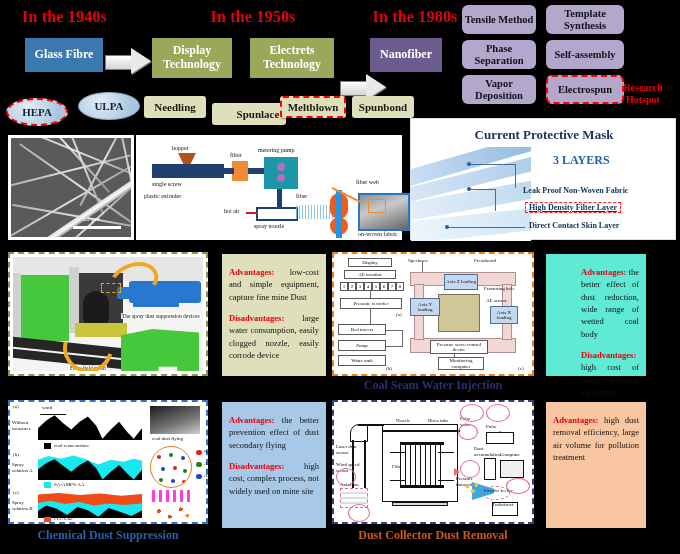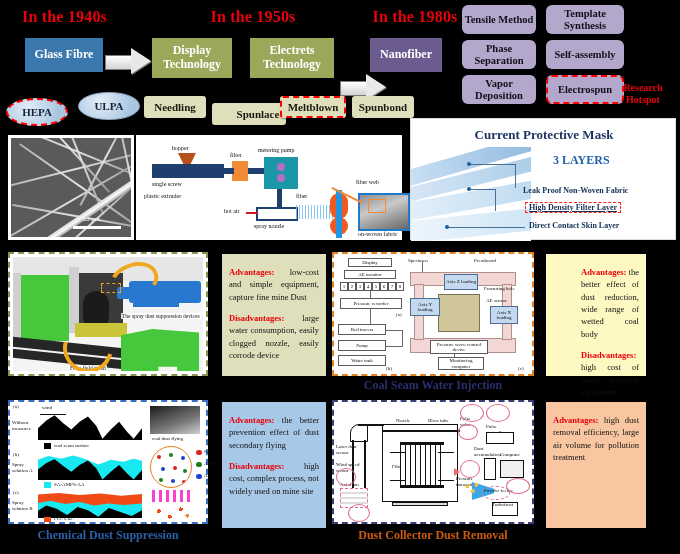--- a/index.html
+++ b/index.html
@@ -78,21 +78,21 @@
   .mask-hl{color:#123055;font-weight:bold;font-size:8px;white-space:nowrap;
            border:1px dashed #ff2222;padding:0 3px;text-decoration:underline;}
   .masklayer{position:absolute;border-radius:2px;}
 
   
   .advp{padding:12px 7px 7px 7px;font-size:8.5px;line-height:1.45;text-align:justify;
         font-family:"Liberation Serif",serif;color:#111;box-sizing:border-box;}
   .advp b{color:#e8000b;}
   .advp p{margin:0 0 9px 0;}
   .p-olive{background:#dfe0bb;}
-  .p-purple{background:#fef9c3;padding-left:35px;}
+  .p-purple{background:#5eead4;padding-left:35px;}
   .p-blue{background:#a8c8e8;}
   .p-peach{background:#f8c6a0;}
 
   
   .cap{font-weight:bold;font-size:12px;text-align:center;}
   .cap-olive{color:#8a9350;}
   .cap-navy{color:#2b2f6e;}
   .cap-blue{color:#2b5fa8;}
   .cap-orange{color:#cc5a12;}
 

